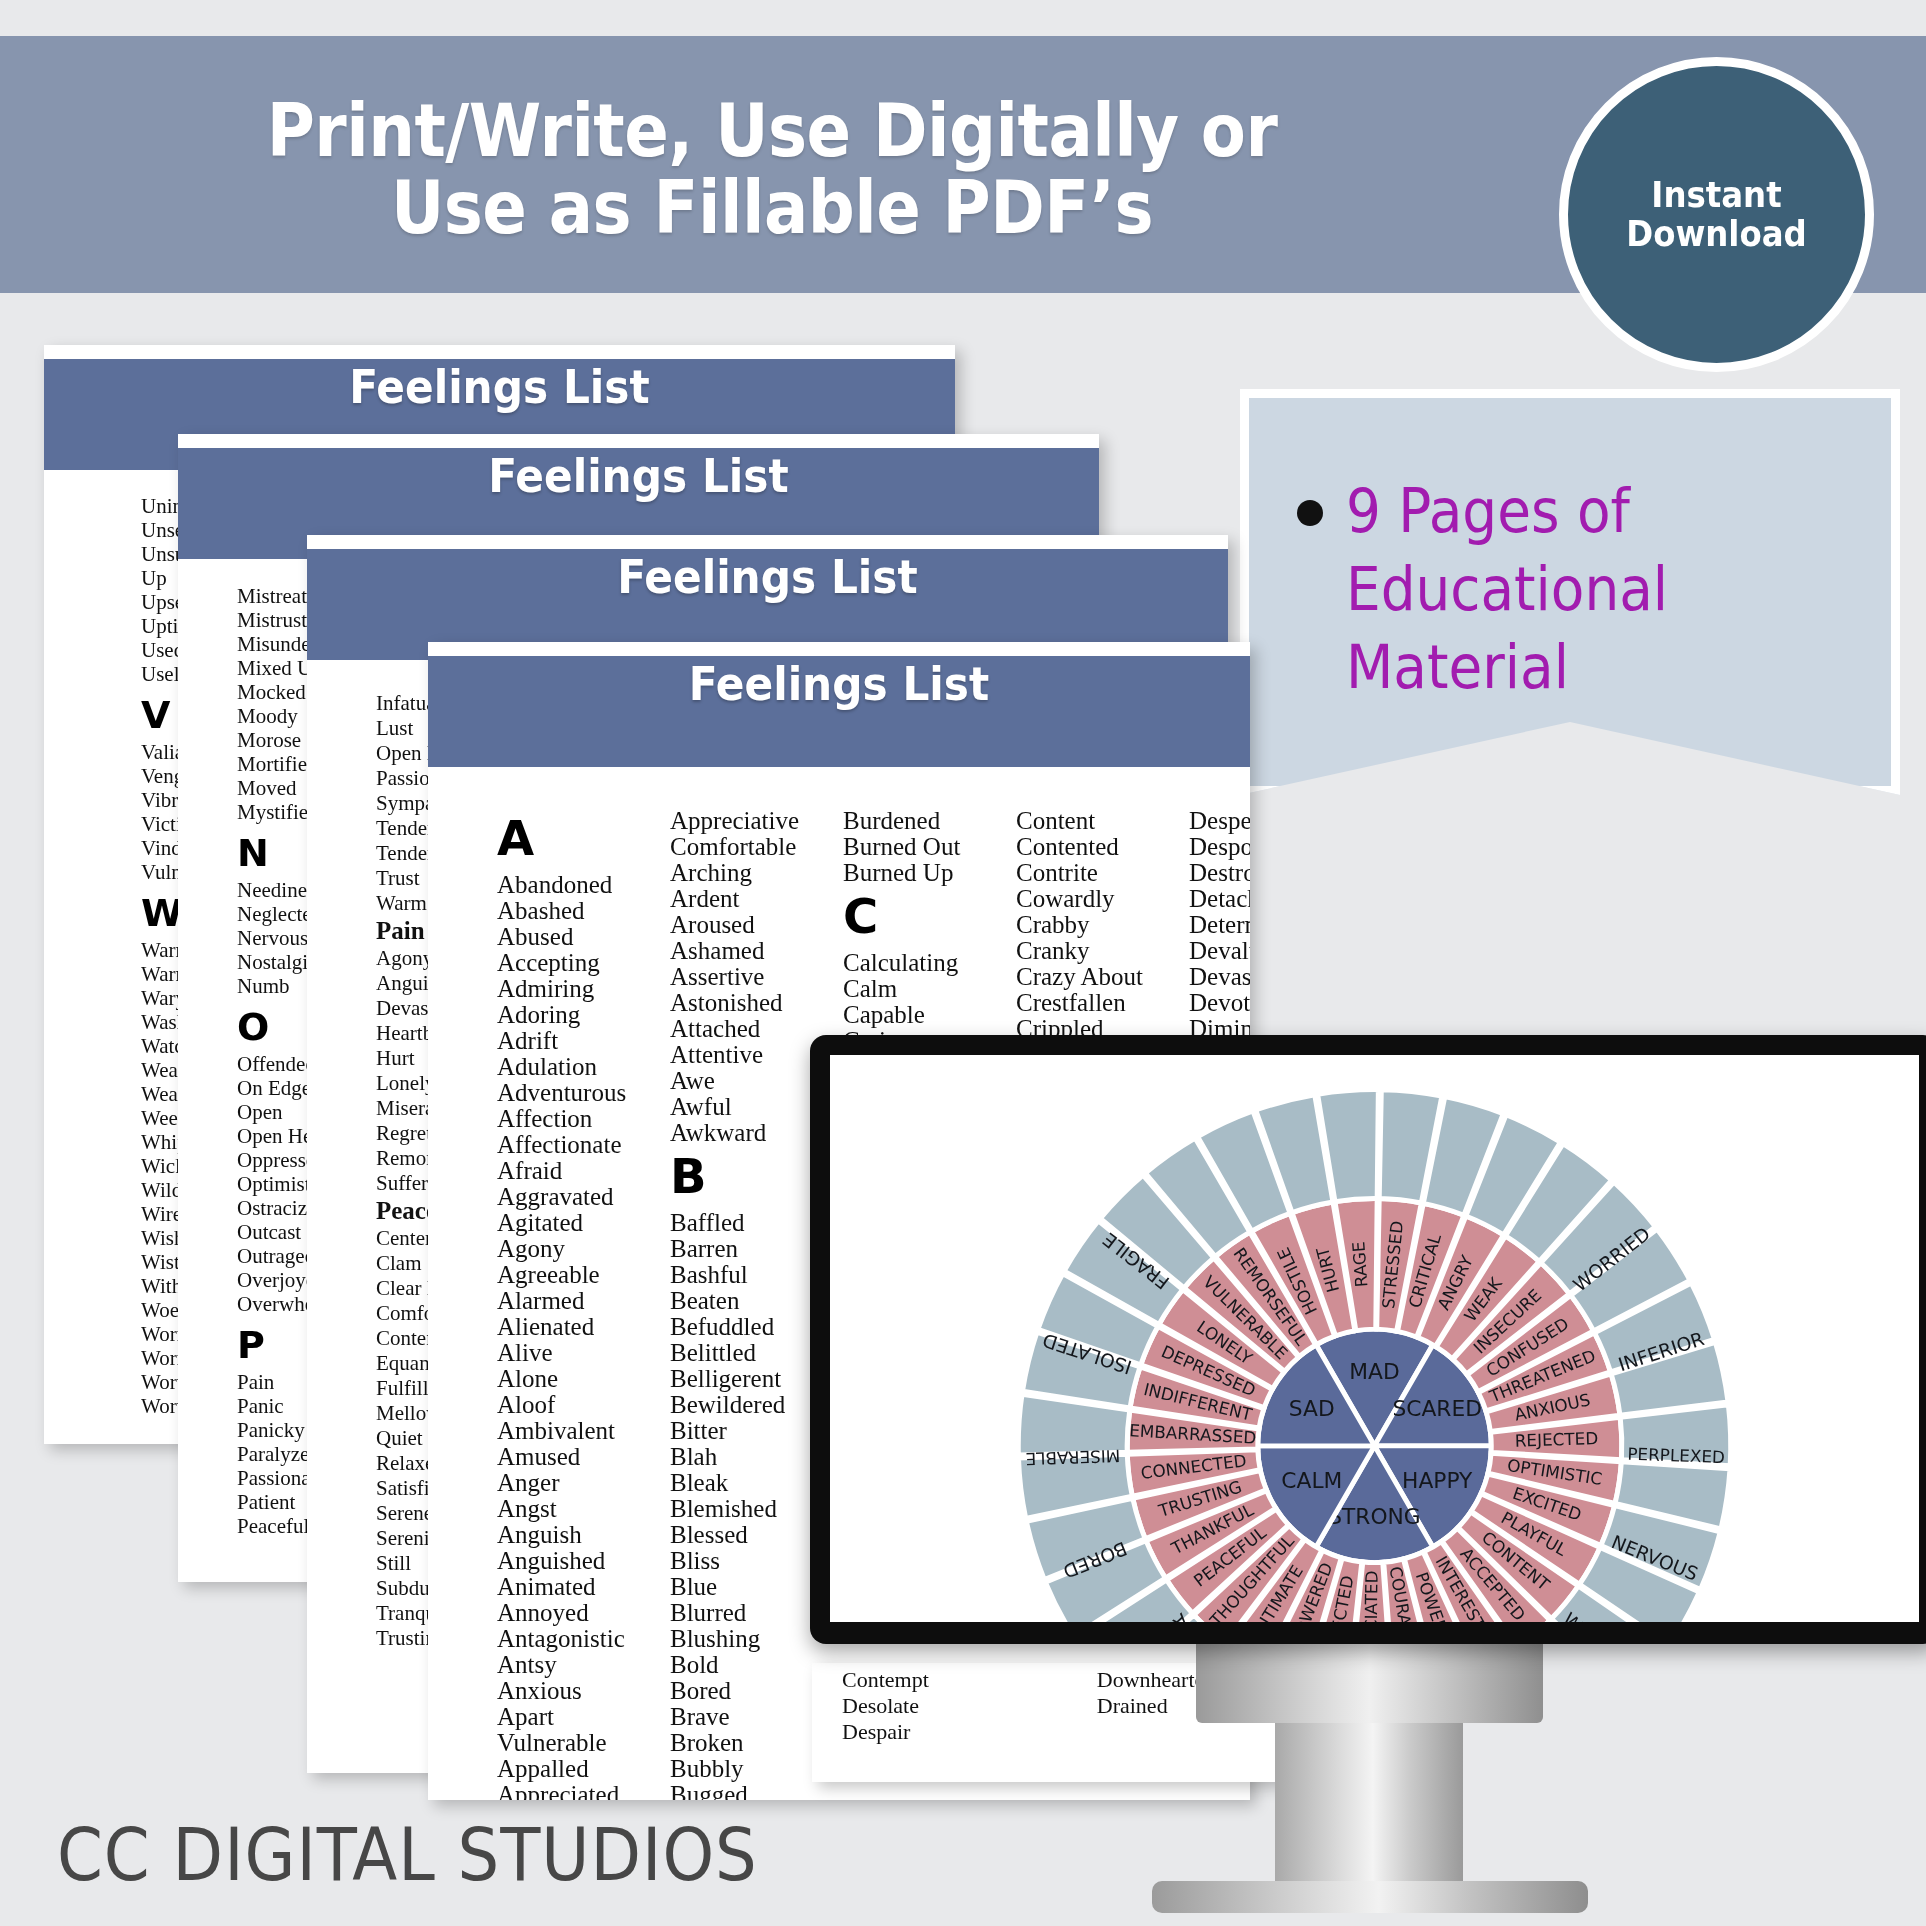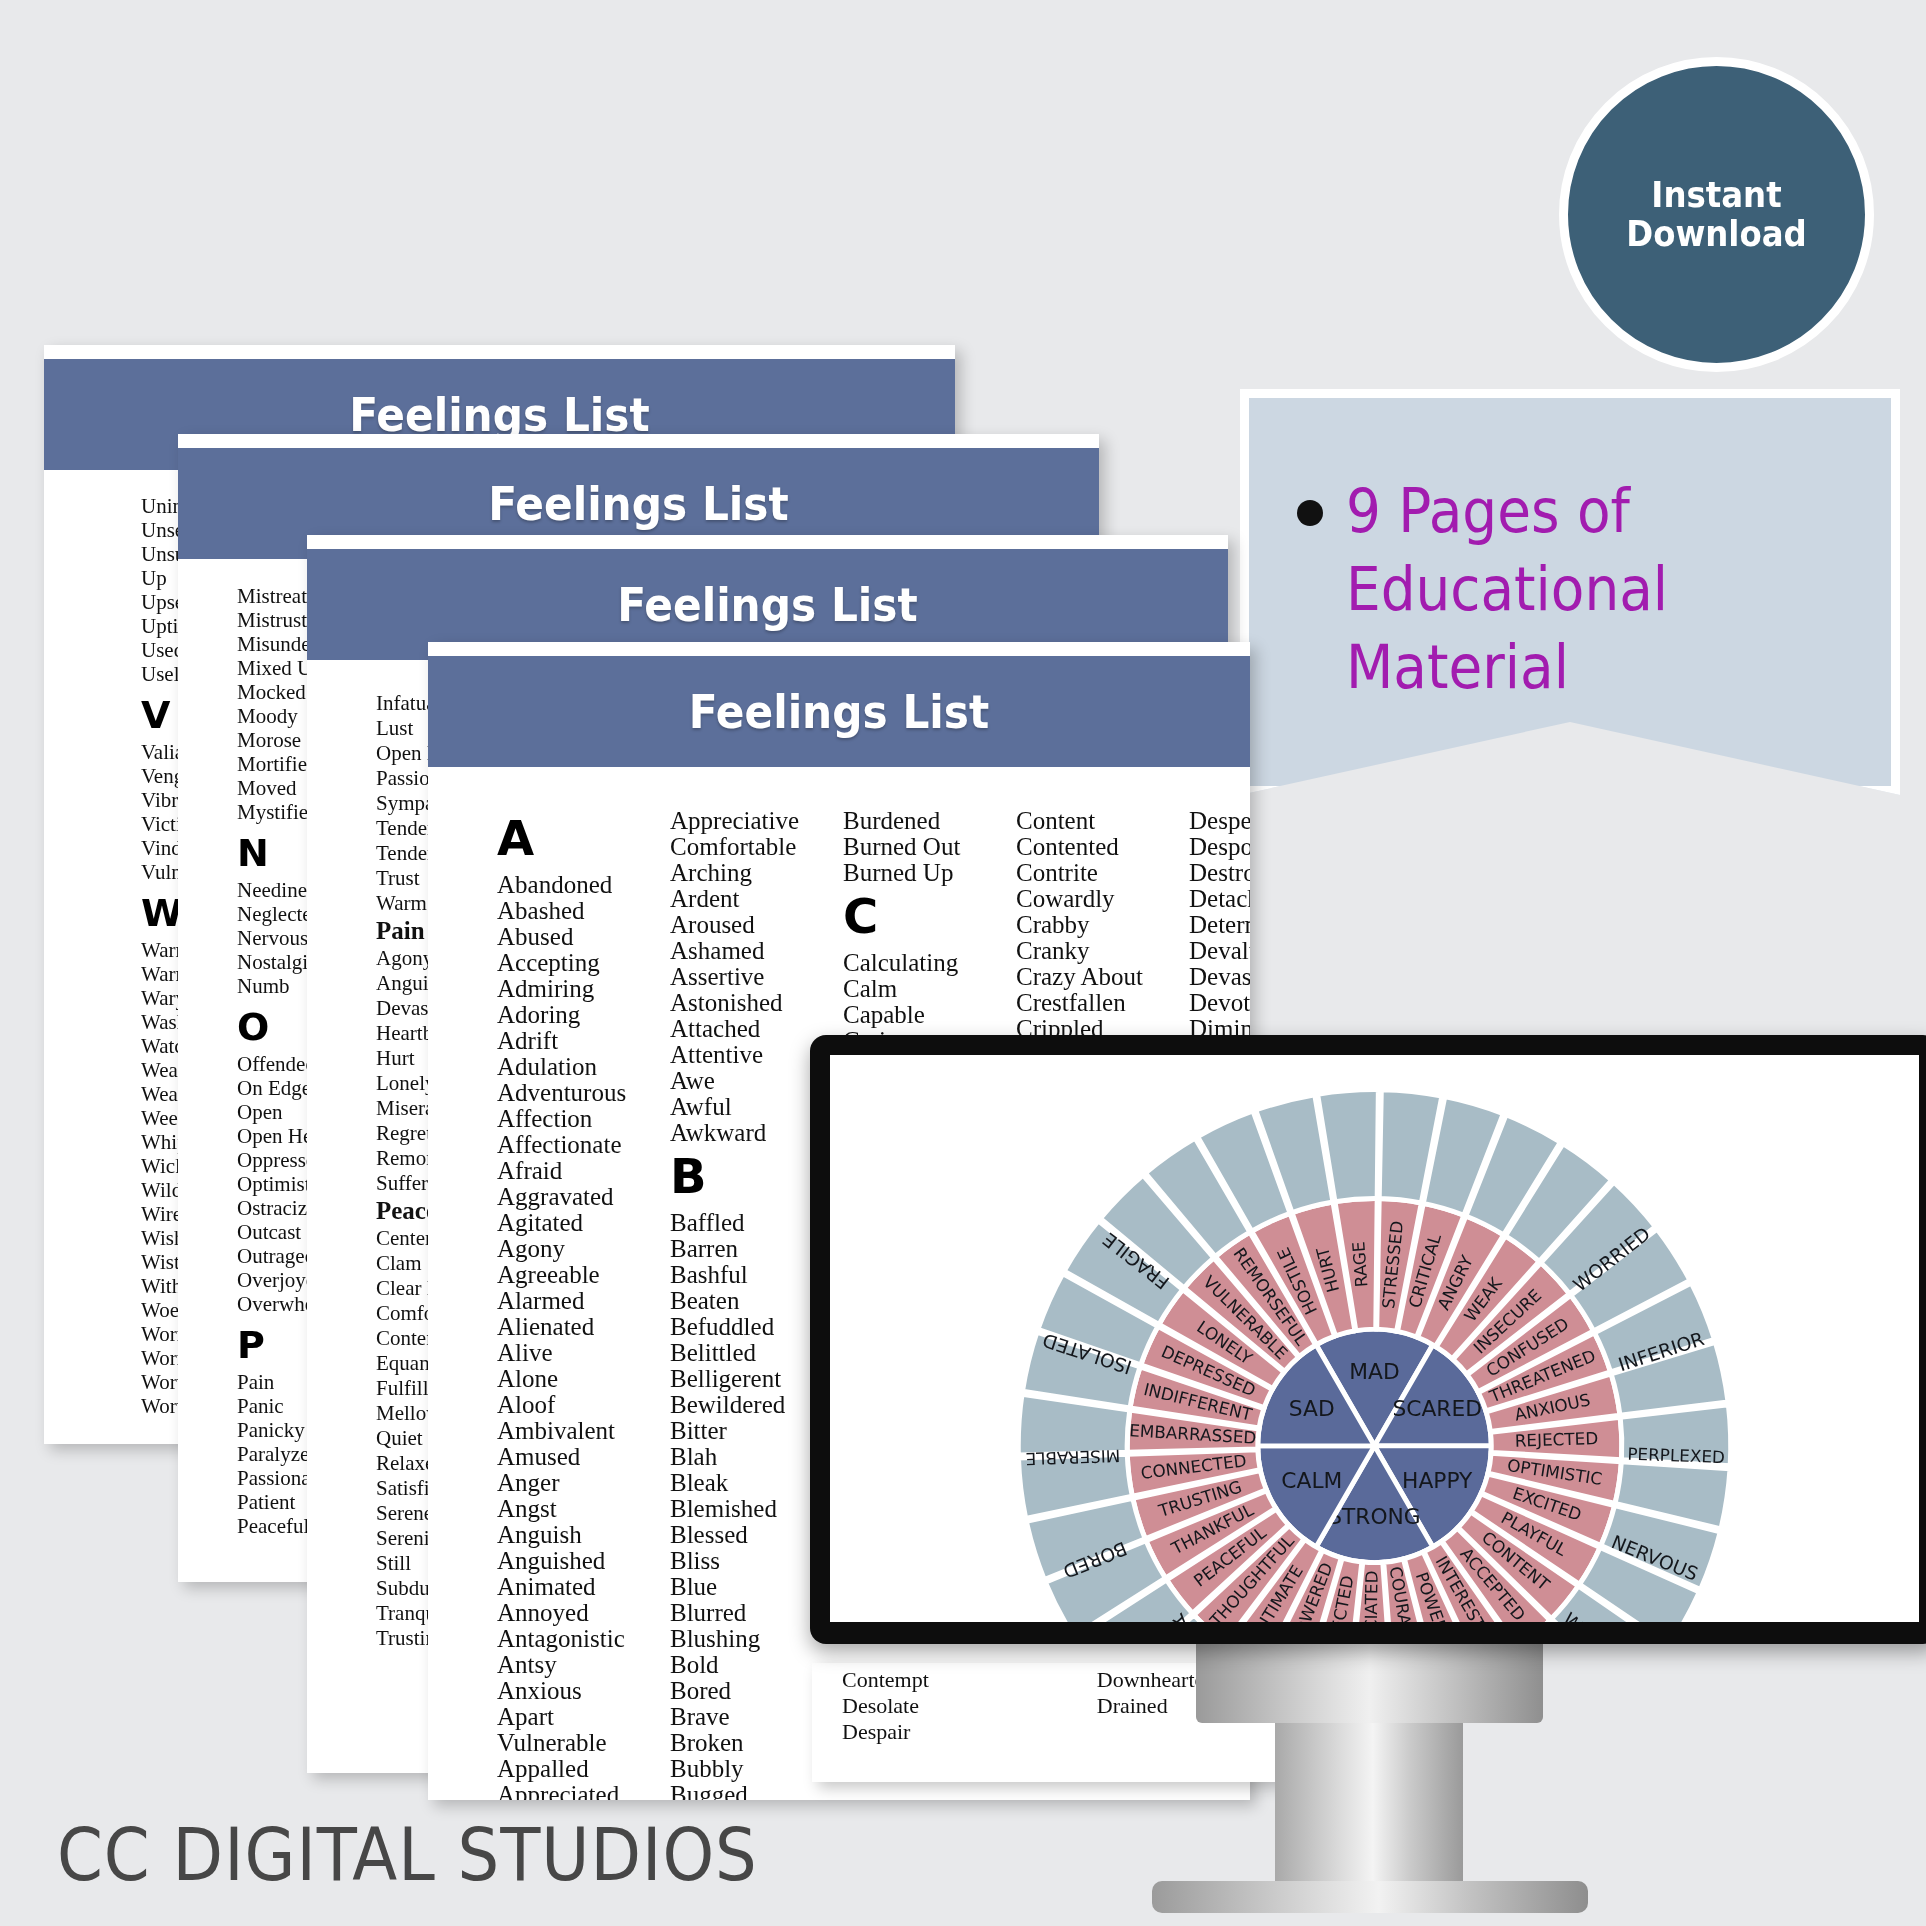--- a/index.html
+++ b/index.html
@@ -64,21 +64,21 @@
   
   .sheet{
     position:absolute;background:#ffffff;
     box-shadow:6px 6px 14px rgba(0,0,0,.22);
     overflow:hidden;
   }
   .sheet-topstrip{position:absolute;left:0;top:0;width:100%;height:12px;background:#fff;}
   .sheet-hdr{
     position:absolute;left:0;width:100%;
     background:#5c6f9a;
-    display:flex;align-items:center;justify-content:center;
+    display:flex;align-items:flex-start;justify-content:center;
   }
   .sheet-hdr span{
     color:#ffffff;font-weight:bold;
     font-family:"DejaVu Sans Condensed","Liberation Sans",sans-serif;
     text-shadow:0 2px 3px rgba(0,0,0,.25);
   }
   .cols{position:absolute;display:flex;}
   .col{
     font-family:"Liberation Serif","DejaVu Serif",serif;
     color:#111;
@@ -165,20 +165,26 @@
     font-size:73px;color:#474747;letter-spacing:1px;
   }
   .top-strip{position:absolute;left:0;top:0;width:1927px;height:36px;background:#e8e9eb;}
 </style>
 </head>
 <body>
 
 <div id="stage">
   <div class="top-strip"></div>
 
+  <div class="banner">
+    <div class="banner-title">
+      <div>Print/Write, Use Digitally or</div>
+      <div>Use as Fillable PDF’s</div>
+    </div>
+  </div>
 
   <div class="badge">
     <div class="badge-text">
       <div>Instant</div>
       <div>Download</div>
     </div>
   </div>
 
   <div class="shield"></div>
   <div class="shield-bullet"></div>

